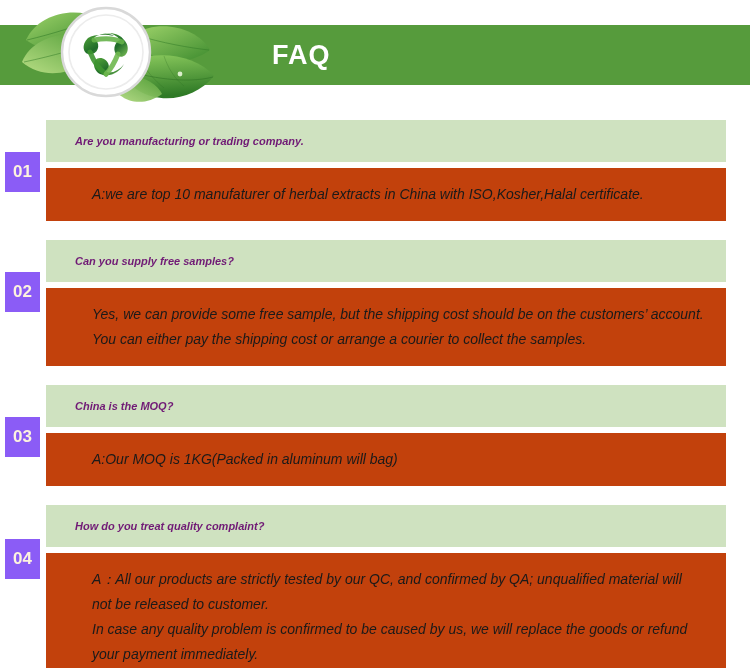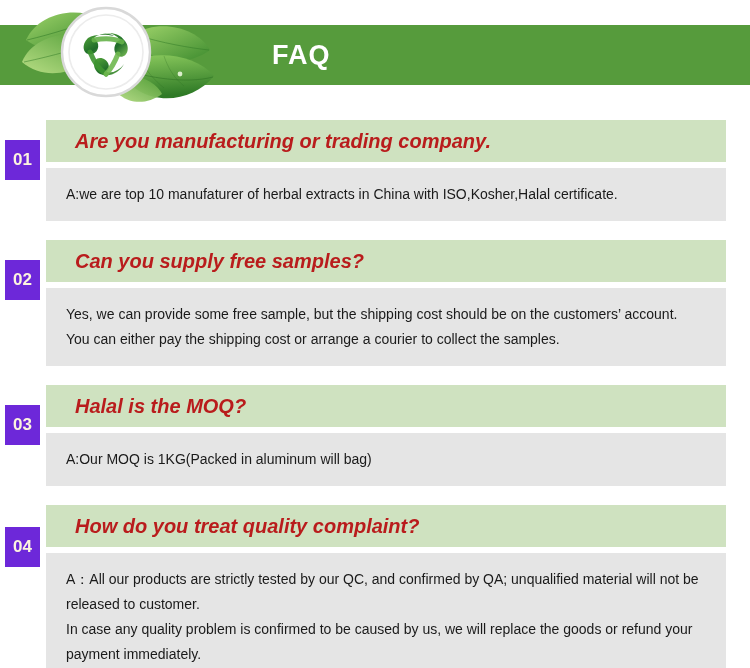--- a/index.html
+++ b/index.html
@@ -56,50 +56,52 @@
   }
   .faq-item {
     position: relative;
     margin-bottom: 19px;
   }
   .badge {
     position: absolute;
     left: 5px;
     width: 35px;
     height: 40px;
-    background: #6d28d9;
+    background: #8b5cf6;
     color: #fdf3df;
     font-size: 17px;
     font-weight: bold;
     display: flex;
     align-items: center;
     justify-content: center;
     z-index: 3;
     font-family: "Liberation Sans", sans-serif;
+    margin-top: 12px;
   }
   .qa-col {
     margin-left: 46px;
     width: 680px;
   }
   .question {
     background: #cfe2c0;
     font-style: italic;
     font-weight: bold;
-    font-size: 20px;
-    color: #b91c1c;
+    font-size: 11px;
+    color: #701a75;
     padding: 12px 0 12px 29px;
     line-height: 18px;
   }
   .answer {
-    background: #e5e5e5;
+    background: #c2410c;
     font-size: 14px;
     color: #1a1a1a;
-    padding: 14px 22px 14px 20px;
+    padding: 14px 22px 14px 46px;
     line-height: 25px;
     margin-top: 6px;
+    font-style: italic;
   }
   .answer p {
     margin: 0;
   }
 </style>
 </head>
 <body>
 
 <div class="header">
   <div class="header-band"></div>
@@ -192,21 +194,21 @@
       <div class="question">Can you supply free samples?</div>
       <div class="answer">
         <p>Yes, we can provide some free sample, but the shipping cost should be on the customers’ account. You can either pay the shipping cost or arrange a courier to collect the samples.</p>
       </div>
     </div>
   </div>
 
   <div class="faq-item">
     <div class="badge" style="top:20px;text-align:right;">03</div>
     <div class="qa-col">
-      <div class="question">Halal is the MOQ?</div>
+      <div class="question">China is the MOQ?</div>
       <div class="answer">
         <p>A:Our MOQ is 1KG(Packed in aluminum will bag)</p>
       </div>
     </div>
   </div>
 
   <div class="faq-item">
     <div class="badge" style="top:22px;text-align:right;">04</div>
     <div class="qa-col">
       <div class="question">How do you treat quality complaint?</div>

